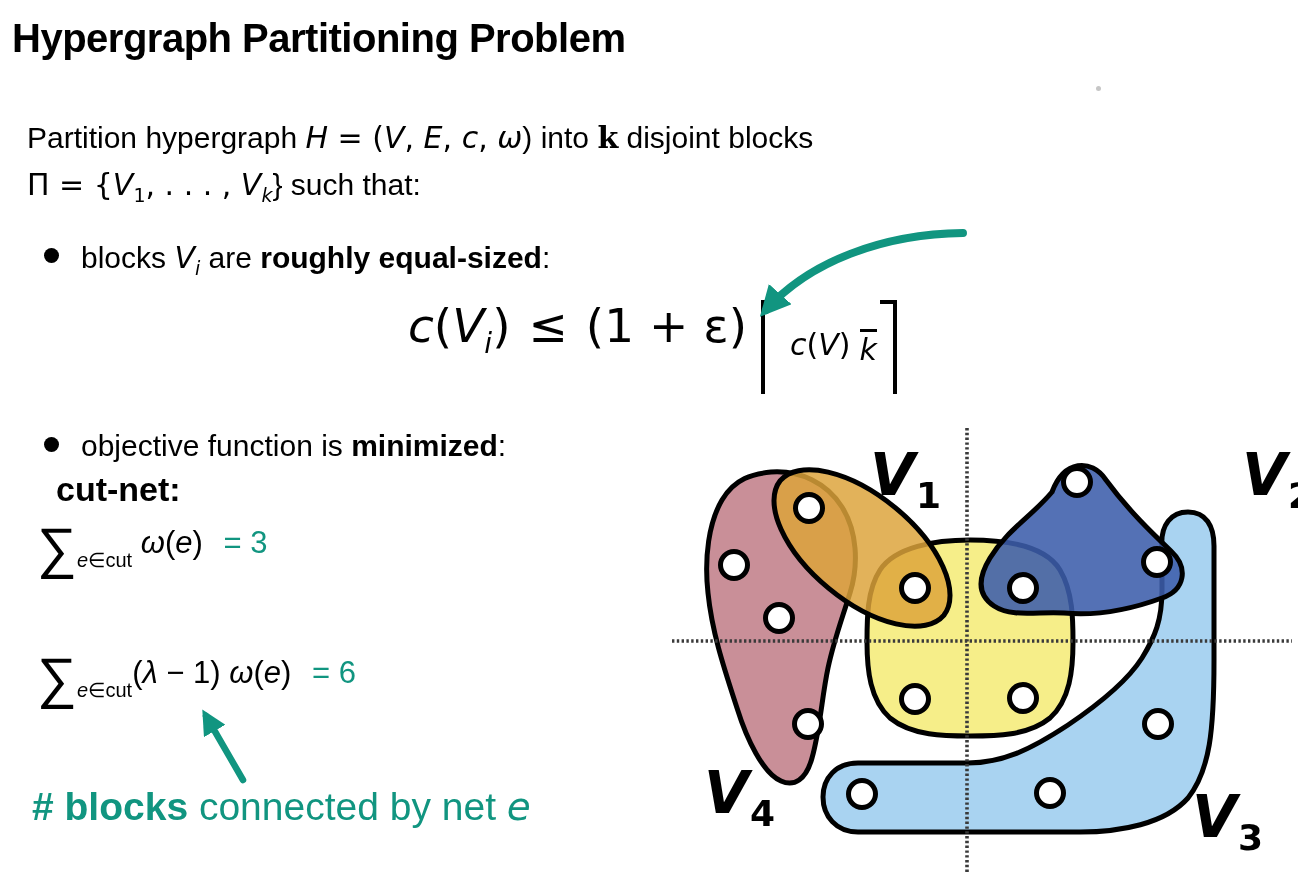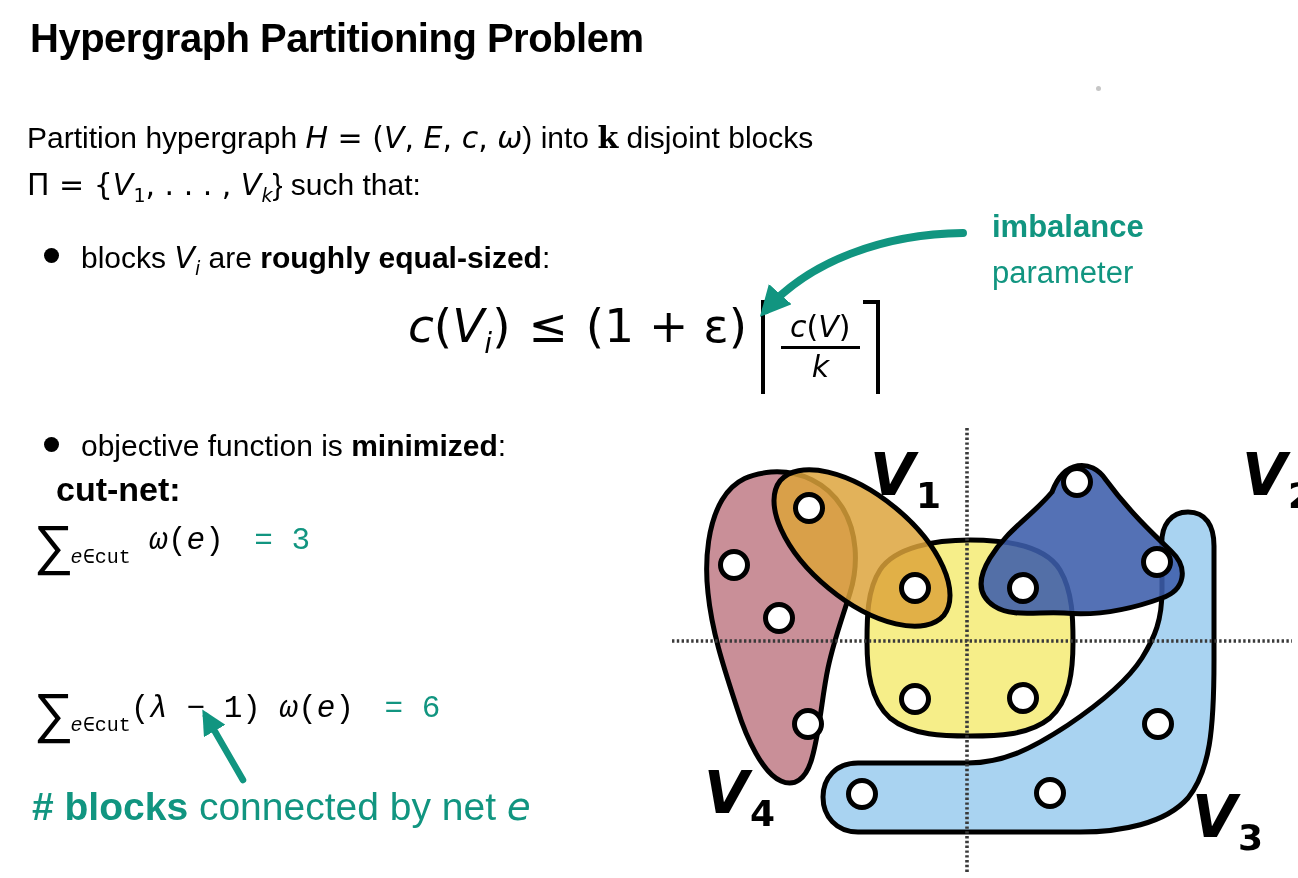--- a/index.html
+++ b/index.html
@@ -4,51 +4,51 @@
 <style>
   html,body{margin:0;padding:0;background:#ffffff;}
   .slide{position:relative;width:1298px;height:878px;background:#fff;overflow:hidden;
          font-family:"Liberation Sans",sans-serif;color:#000;}
   .abs{position:absolute;}
   .teal{color:var(--accent,#119580);}
   .bold{font-weight:700;}
   .mi{font-style:italic;}
   .mathf{font-family:"DejaVu Sans",sans-serif;}
 
-  .title{left:30px;top:16px;font-size:40px;font-weight:700;letter-spacing:-0.5px;}
+  .title{left:12px;top:16px;font-size:40px;font-weight:700;letter-spacing:-0.5px;}
 
   .intro{left:27px;top:114px;font-size:30px;line-height:47px;font-family:"DejaVu Sans",sans-serif;}
   .mk{font-family:"DejaVu Serif",serif;font-weight:700;}
   .isub{font-size:19px;vertical-align:-7px;}
 
   .bullet{display:flex;align-items:flex-start;font-size:30px;}
   .bullet .dot{flex:0 0 15px;width:15px;height:15px;border-radius:50%;background:#000;margin:8px 22px 0 0;}
   .b1{left:44px;top:240px;}
   .b2{left:44px;top:429px;}
 
   .formula{left:408px;top:302px;display:flex;font-size:47px;line-height:1;
            font-family:"DejaVu Sans",sans-serif;}
   .fsub{font-size:28px;vertical-align:-11px;}
   .le{margin:0 18px;}
   .ceil{display:flex;align-items:center;height:90px;margin-left:14px;}
   .lceil{width:13px;height:100%;border-left:4px solid #000;border-top:4px solid #000;}
   .rceil{width:13px;height:100%;border-right:4px solid #000;border-top:4px solid #000;}
-  .frac{display:flex;flex-direction:column;align-items:center;font-size:30px;margin:0 3px;}
+  .frac{display:flex;flex-direction:row;align-items:center;font-size:30px;margin:0 3px;}
   .frac .num{padding:0 9px 4px;}
   .frac .den{border-top:3px solid #000;align-self:stretch;text-align:center;padding-top:3px;}
 
   .imbalance{left:992px;top:204px;font-size:31px;line-height:46px;}
 
   .subhead{font-size:34px;font-weight:700;}
   .h-cut{left:56px;top:470px;}
   .h-con{left:56px;top:602px;}
 
-  .sumline{font-size:31px;line-height:1.3;font-family:Liberation Mono, monospace;}
+  .sumline{font-size:31px;line-height:1.3;font-family:Liberation Sans, sans-serif;}
   .s1{left:37px;top:512px;}
-  .s2{left:37px;top:642px;margin-top:38px;}
+  .s2{left:37px;top:642px;}
   .sum{font-size:56px;vertical-align:-14px;}
   .ssub{font-size:20px;vertical-align:-14px;}
   .res{margin-left:12px;}
 
   .blocksnote{left:32px;top:784px;font-size:39px;}
 
   .stray-dot{left:1096px;top:86px;width:5px;height:5px;border-radius:50%;background:#c6c6c6;}
 
   .vlabel{position:absolute;font-family:"DejaVu Sans",sans-serif;font-style:italic;font-weight:700;
           font-size:58px;line-height:1;text-align:right;}
@@ -81,24 +81,20 @@
     <span class="ceil">
       <span class="lceil"></span>
       <span class="frac">
         <span class="num"><span class="mi">c</span><span>(</span><span class="mi">V</span><span>)</span></span>
         <span class="den mi">k</span>
       </span>
       <span class="rceil"></span>
     </span>
   </div>
 
-  <div class="abs imbalance teal">
-    <div class="bold">imbalance</div>
-    <div>parameter</div>
-  </div>
 
   <div class="abs bullet b2">
     <span class="dot"></span>
     <span><span>objective function is </span><span class="bold">minimized</span><span>:</span></span>
   </div>
 
   <div class="abs subhead h-cut"><span>cut-net</span><span>:</span></div>
 
   <div class="abs sumline s1">
     <span class="sum">∑</span><span class="ssub"><span class="mi">e</span><span>∈</span><span>cut</span></span>

